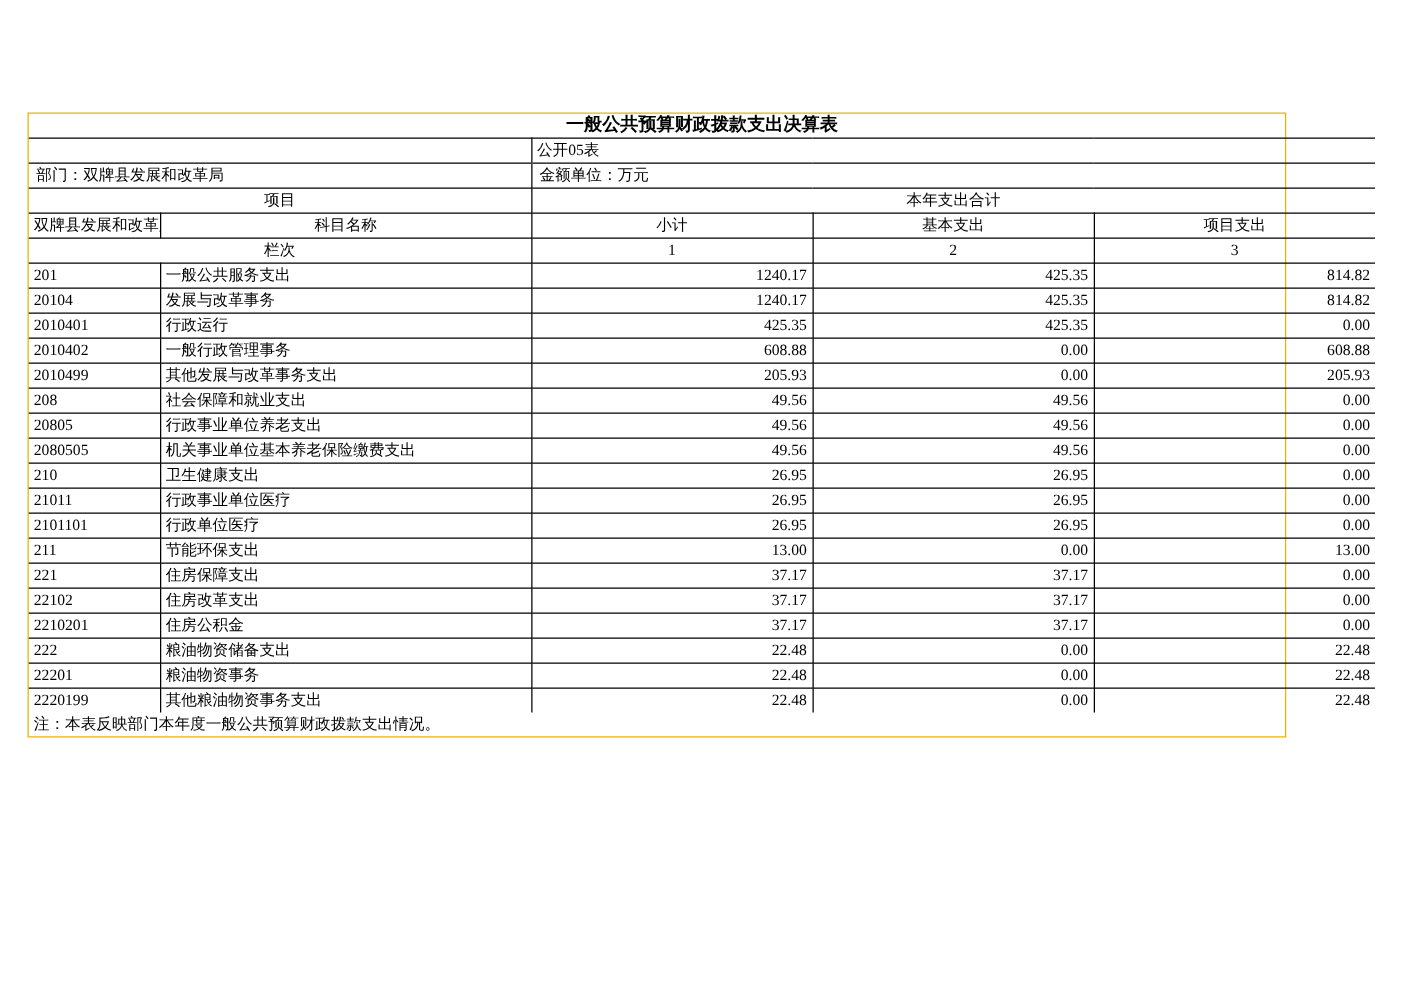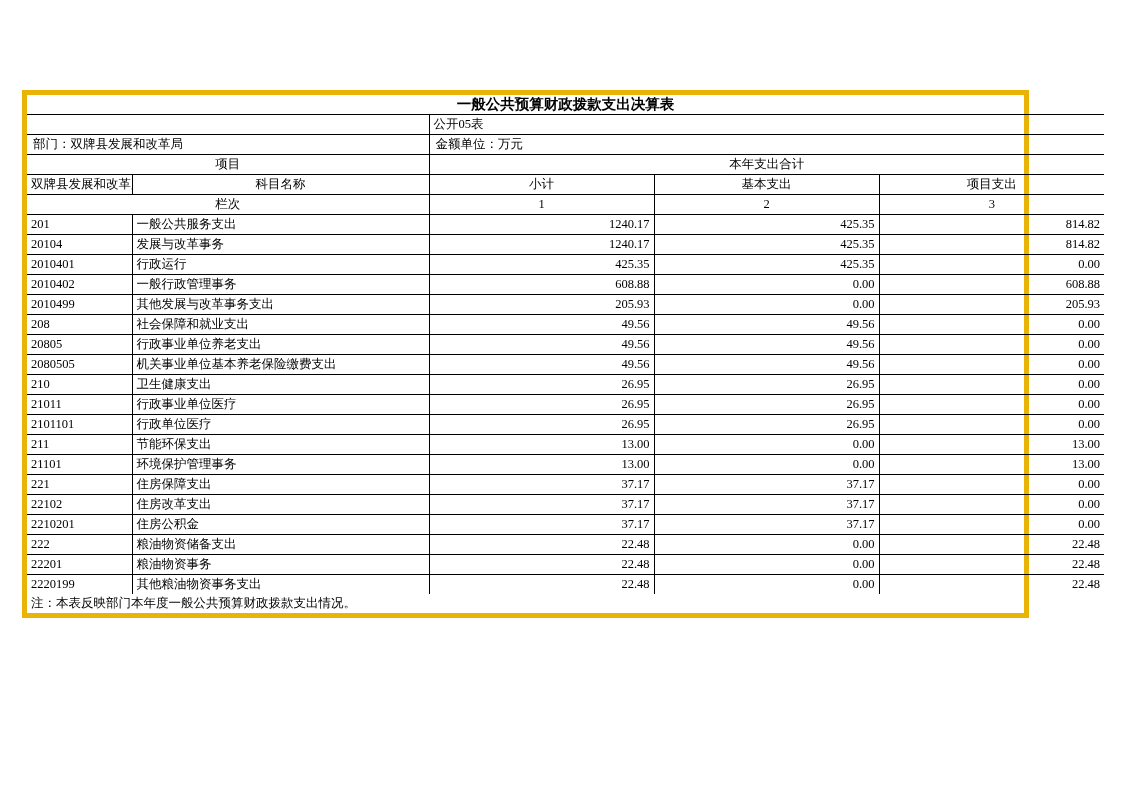--- a/index.html
+++ b/index.html
@@ -18,21 +18,21 @@
     position: relative;
     width: 1122px;
     height: 793px;
     box-sizing: border-box;
   }
   .sheet {
     position: absolute;
     left: 22px;
     top: 90px;
     width: 1007px;
-    border: 5px solid #eab308;
+    border: 1px solid #eab308;
     box-sizing: border-box;
   }
   table.main {
     width: 100%;
     border-collapse: collapse;
     table-layout: fixed;
     font-size: 12.5px;
   }
   table.main td {
     border: 1px solid #000000;
@@ -216,27 +216,20 @@
             <td class="num">0.00</td>
           </tr>
           <tr>
             <td class="code">211</td>
             <td class="name">节能环保支出</td>
             <td class="num">13.00</td>
             <td class="num">0.00</td>
             <td class="num">13.00</td>
           </tr>
           <tr>
-            <td class="code">21101</td>
-            <td class="name">环境保护管理事务</td>
-            <td class="num">13.00</td>
-            <td class="num">0.00</td>
-            <td class="num">13.00</td>
-          </tr>
-          <tr>
             <td class="code">221</td>
             <td class="name">住房保障支出</td>
             <td class="num">37.17</td>
             <td class="num">37.17</td>
             <td class="num">0.00</td>
           </tr>
           <tr>
             <td class="code">22102</td>
             <td class="name">住房改革支出</td>
             <td class="num">37.17</td>

